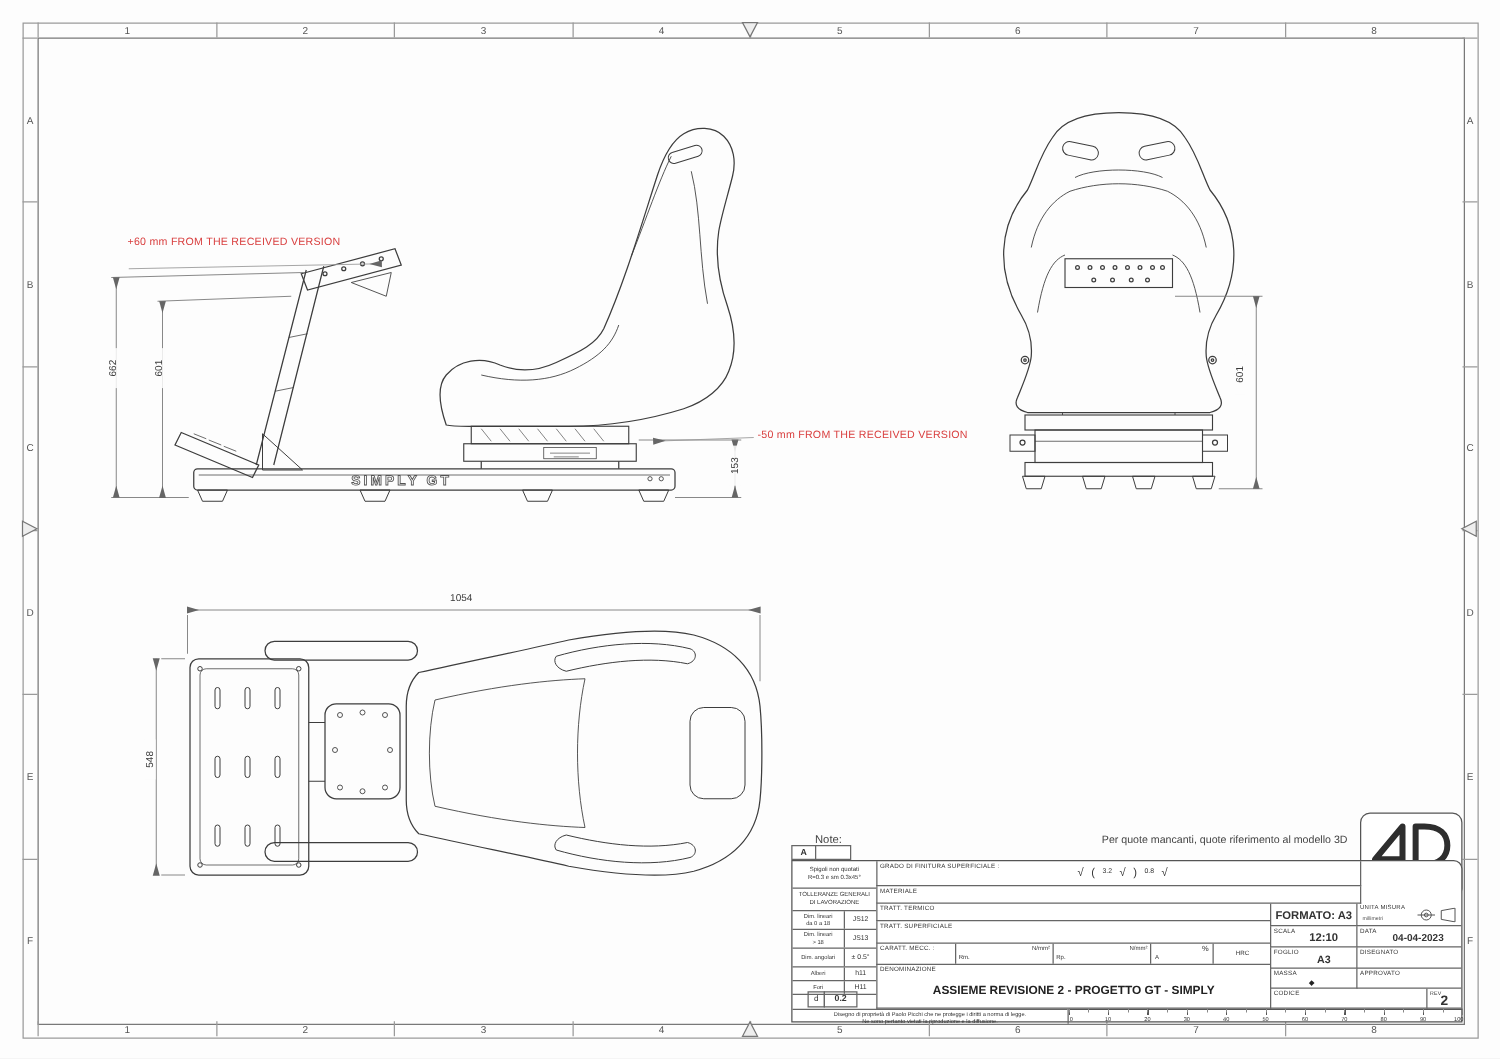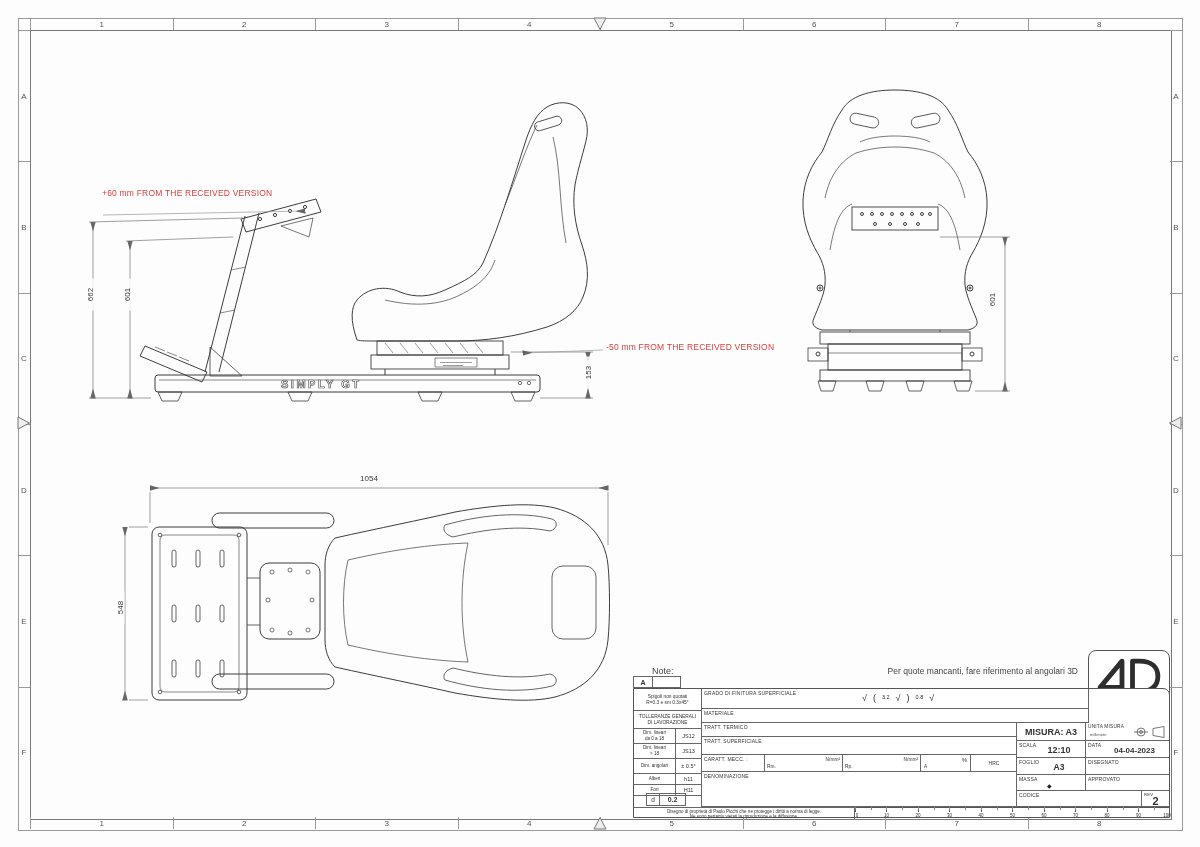--- a/index.html
+++ b/index.html
@@ -308,21 +308,21 @@
   <div class="dim dimv" style="left:111px;top:290px">601</div>
   <div class="dim dimv" style="left:572px;top:368px">153</div>
   <div class="dim dimv" style="left:976px;top:295px">601</div>
   <div class="dim" style="left:338px;top:474px;width:60px">1054</div>
   <div class="dim dimv" style="left:104px;top:603px">548</div>
 
   <div class="rednote" style="left:102px;top:188px;color:#d94040">+60 mm FROM THE RECEIVED VERSION</div>
   <div class="rednote" style="left:606px;top:342px;color:#d94040">-50 mm FROM THE RECEIVED VERSION</div>
 
   <div class="notetx" style="left:652px;top:666px">Note:</div>
-  <div class="notetx" style="left:838px;top:666px;width:240px;text-align:right;font-size:8.5px">Per quote mancanti, fare riferimento al angolari 3D</div>
+  <div class="notetx" style="left:838px;top:666px;width:240px;text-align:right;font-size:8.5px">Per quote mancanti, quote riferimento al modello 3D</div>
 
   <div class="tab">
     <div style="position:absolute;left:0;top:0;width:20px;height:12px;border:1px solid #666;background:#fff;box-sizing:border-box;font-size:7px;font-weight:bold;display:flex;align-items:center;justify-content:center">A</div>
     <div style="position:absolute;left:19px;top:0;width:29px;height:12px;border:1px solid #666;background:#fff;box-sizing:border-box"></div>
   </div>
 
   <div class="logo-box">
     <svg width="72" height="42" viewBox="0 0 80 48" style="margin-top:4px">
       <g fill="none" stroke="#2e2e2e" stroke-width="5.5" stroke-linejoin="round" stroke-linecap="round">
         <path d="M32,42 L32,7 L7,37 L32,37"></path>
@@ -411,23 +411,24 @@
         <span style="position:absolute;right:2px;top:2px;font-size:4.8px">N/mm²</span>
       </div>
       <div style="position:absolute;left:218px;top:0;width:50px;height:100%;border-left:1px solid #666;box-sizing:border-box">
         <span style="position:absolute;left:3px;bottom:2px;font-size:4.8px">A</span>
         <span style="position:absolute;right:3px;top:2px;font-size:6px">%</span>
       </div>
       <div class="cen" style="position:absolute;left:268px;top:0;width:47px;height:100%;border-left:1px solid #666;box-sizing:border-box;font-size:5px">HRC</div>
     </div>
     <div class="c" style="left:67px;top:83px;width:315px;height:35px">
       <span class="lbl">DENOMINAZIONE</span>
-    </div>
-
-    <div class="c cen" style="left:382px;top:34px;width:69px;height:18px;font-size:9px;font-weight:bold">MISURA: A3</div>
+      <div class="cen" style="position:absolute;left:0;top:8px;width:100%;height:24px;font-size:9.5px;font-weight:bold;color:#222">ASSIEME REVISIONE 2 - PROGETTO GT - SIMPLY</div>
+    </div>
+
+    <div class="c cen" style="left:382px;top:34px;width:69px;height:18px;font-size:9px;font-weight:bold">FORMATO: A3</div>
     <div class="c" style="left:451px;top:34px;width:84px;height:18px;border-right:none">
       <span class="lbl" style="font-size:4.8px">UNITA MISURA</span>
       <span style="position:absolute;left:4px;top:9px;font-size:4.2px;color:#555">millimetri</span>
       <svg width="34" height="12" viewBox="0 0 34 12" style="position:absolute;right:2px;top:3px">
         <g stroke="#555" fill="none" stroke-width="0.8">
           <circle cx="8" cy="6" r="4"></circle>
             <circle cx="8" cy="6" r="1.5"></circle>
           <line x1="1" y1="6" x2="15" y2="6"></line>
           <path d="M20,2.5 L31,0.5 L31,11.5 L20,9.5 Z"></path>
         </g>

